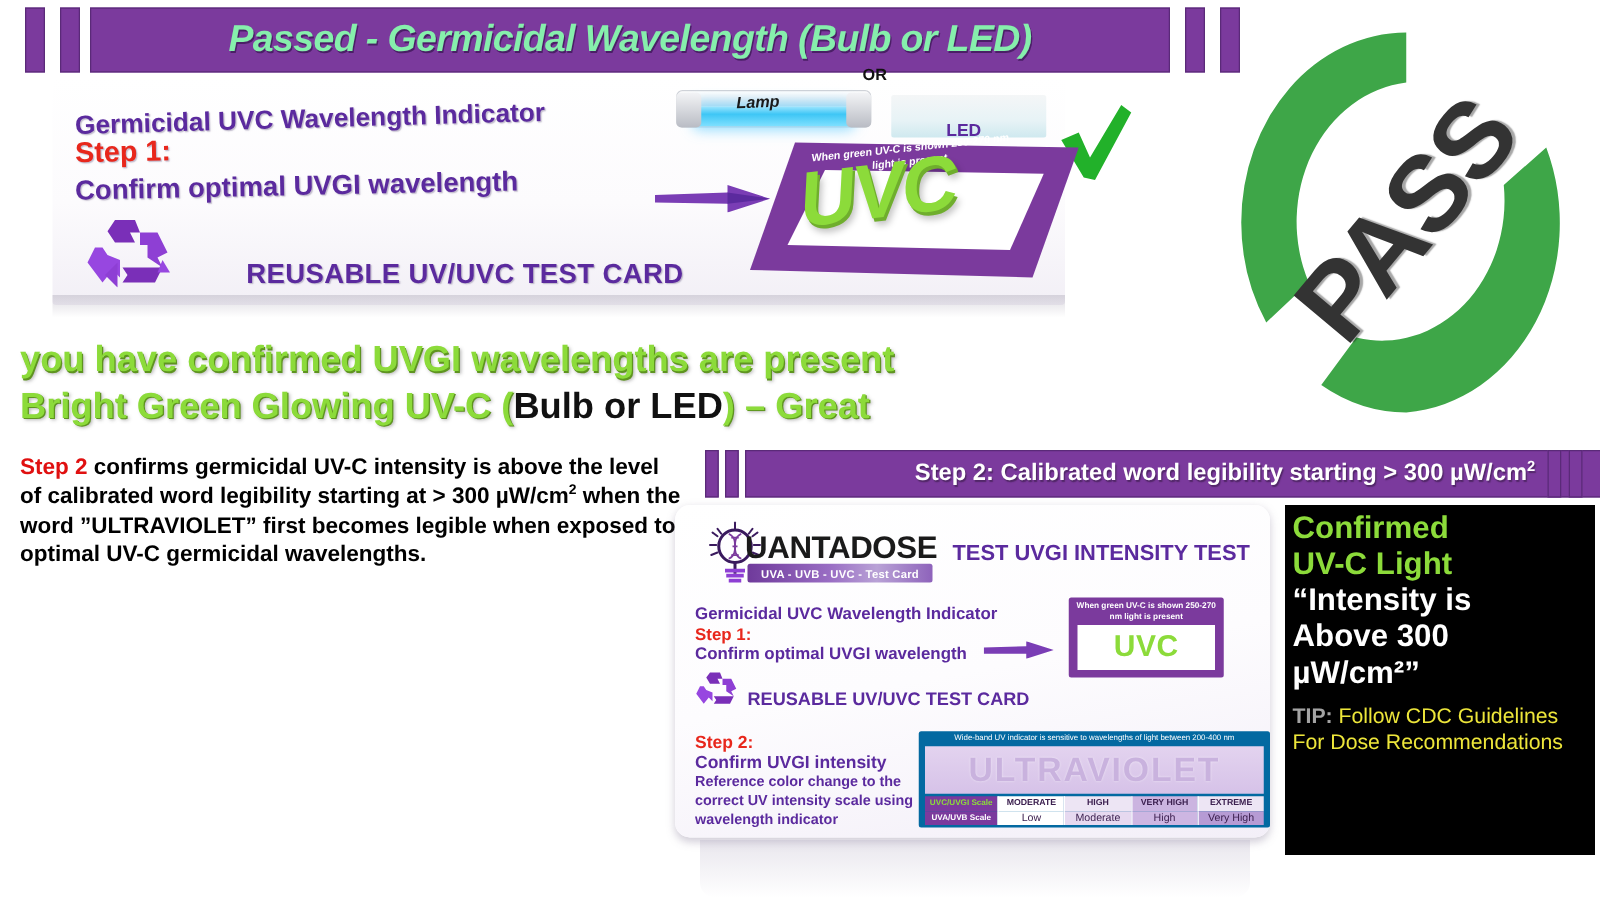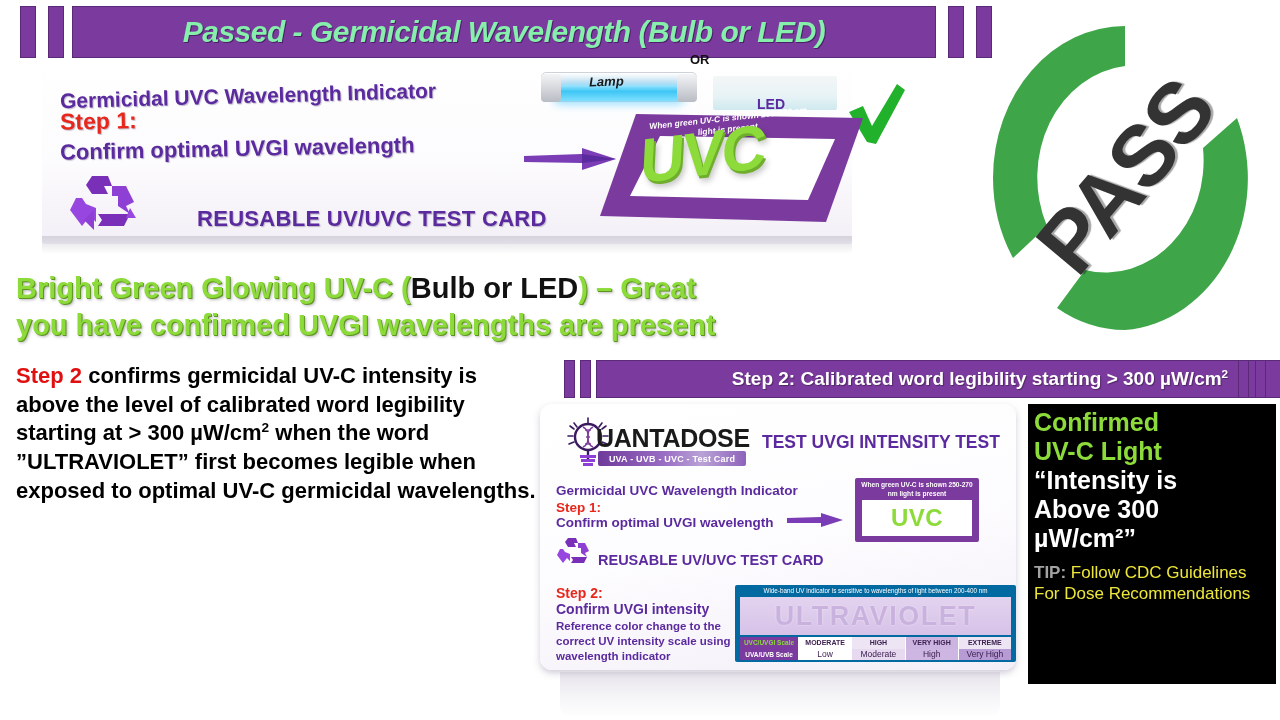--- a/index.html
+++ b/index.html
@@ -83,21 +83,21 @@
      letter-spacing:-2px;text-shadow:2px 2px 1px rgba(0,0,0,.35);}
 
   
   #green-sub{left:16px;top:270px;width:910px;}
   .gline{font-size:29px;font-weight:bold;color:#8CDB3A;line-height:1.28;
      white-space:nowrap;text-shadow:1px 1px 0 #5e9420, 2px 2px 3px rgba(90,90,90,.45);}
   .gblack{color:#111111;text-shadow:1px 1px 0 rgba(255,255,255,.3);}
 
   
   #left-para{left:16px;top:362px;width:530px;
-     font-size:22px;font-weight:bold;line-height:1.30;color:#000000;}
+     font-size:18px;font-weight:bold;line-height:1.30;color:#000000;}
   #lp-step2{color:#E01010;}
   sup{font-size:.62em;vertical-align:super;}
 
   
   #step2-header{left:560px;top:360px;width:720px;height:38px;}
   .tick2{position:absolute;top:0;height:38px;background:#7B3A9D;border:1px solid #5a2a78;box-sizing:border-box;}
   #t2-a{left:4px;width:11px;}
   #t2-b{left:20px;width:11px;}
   #t2-c{left:678px;width:11px;}
   #t2-d{left:695px;width:11px;}
@@ -242,24 +242,24 @@
 
 <div class="abs" id="pass-logo">
   <svg width="300" height="336" viewBox="0 0 300 336">
     <path d="M150 18 A132 152 0 0 0 18 170 A132 152 0 0 0 38 250 L72 218 A98 112 0 0 1 150 58 Z" fill="#3EA648"></path>
     <path d="M262 110 A132 152 0 0 1 150 322 A132 152 0 0 1 82 300 L110 262 A98 112 0 0 0 228 140 Z" fill="#3EA648"></path>
   </svg>
   <div id="pass-text">PASS</div>
 </div>
 
 <div class="abs" id="green-sub">
+  <div class="gline">you have confirmed UVGI wavelengths are present</div>
   <div class="gline">
     <span>Bright Green Glowing UV-C (</span><span class="gblack">Bulb or LED</span><span>) –  Great</span>
   </div>
-  <div class="gline">you have confirmed UVGI wavelengths are present</div>
 </div>
 
 <div class="abs" id="left-para">
   <span id="lp-step2">Step 2</span><span> confirms germicidal UV-C intensity is above the level of calibrated word legibility starting at &gt; 300 µW/cm</span><sup>2</sup><span> when the word ”ULTRAVIOLET” first becomes legible when exposed to optimal UV-C germicidal wavelengths.</span>
 </div>
 
 <div class="abs" id="step2-header">
   <div class="tick2" id="t2-a"></div>
   <div class="tick2" id="t2-b"></div>
   <div id="step2-bar">

